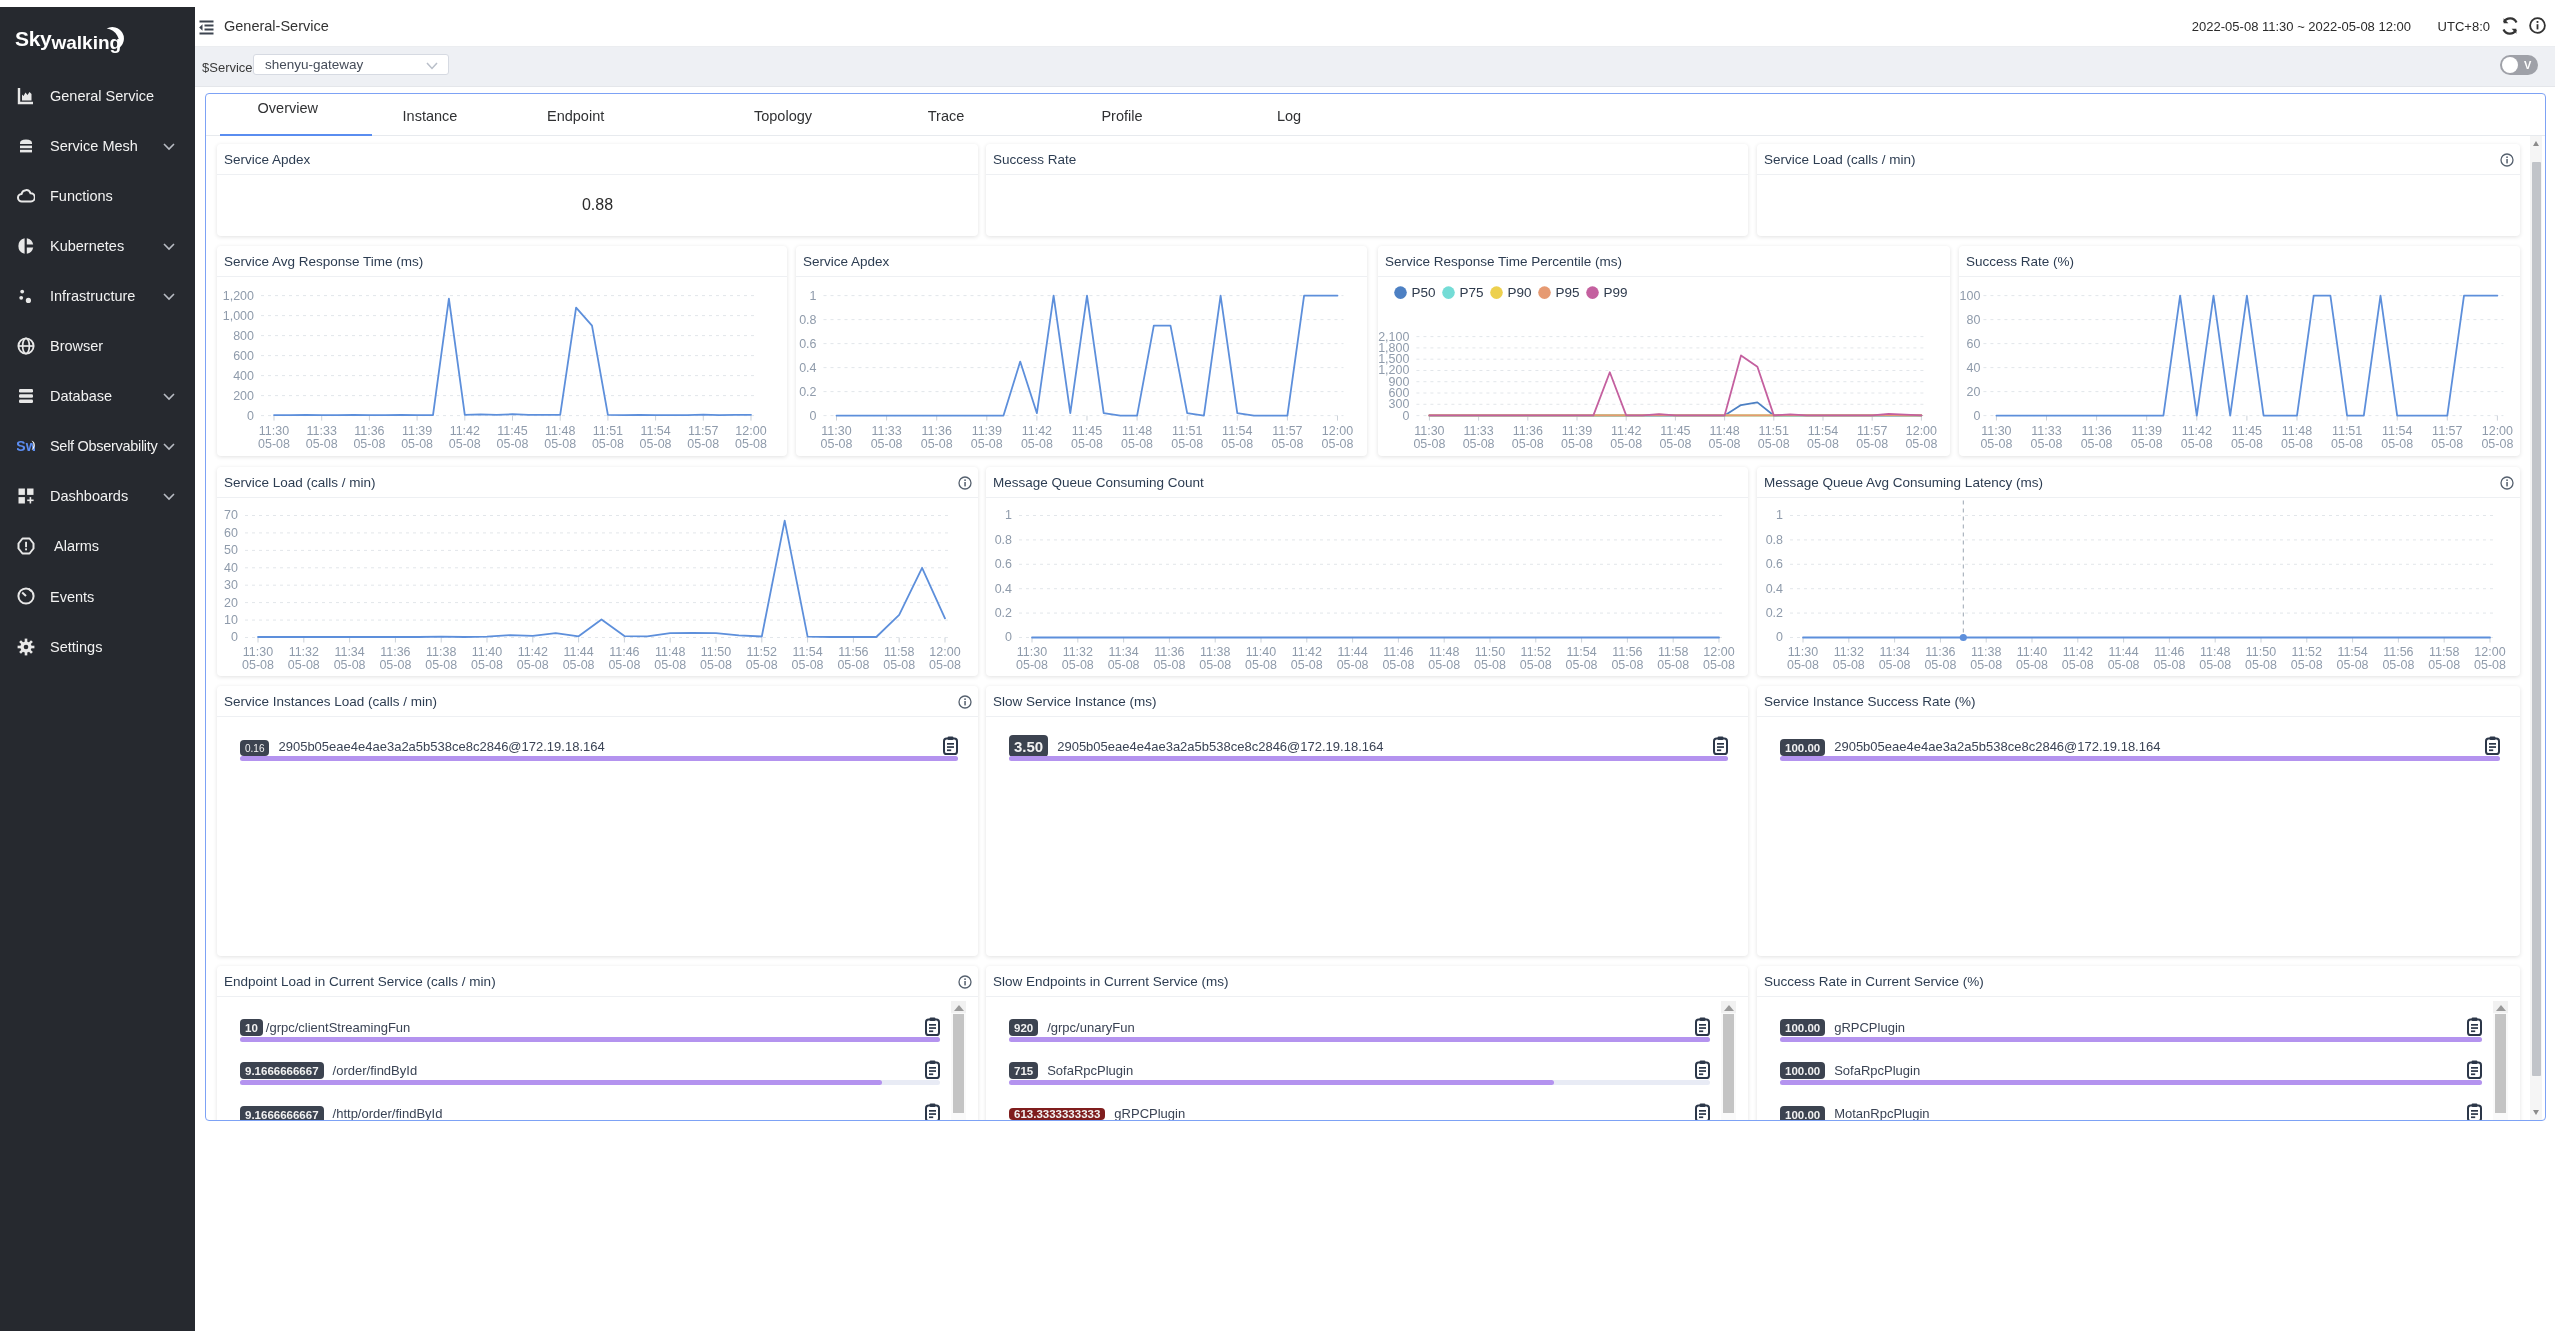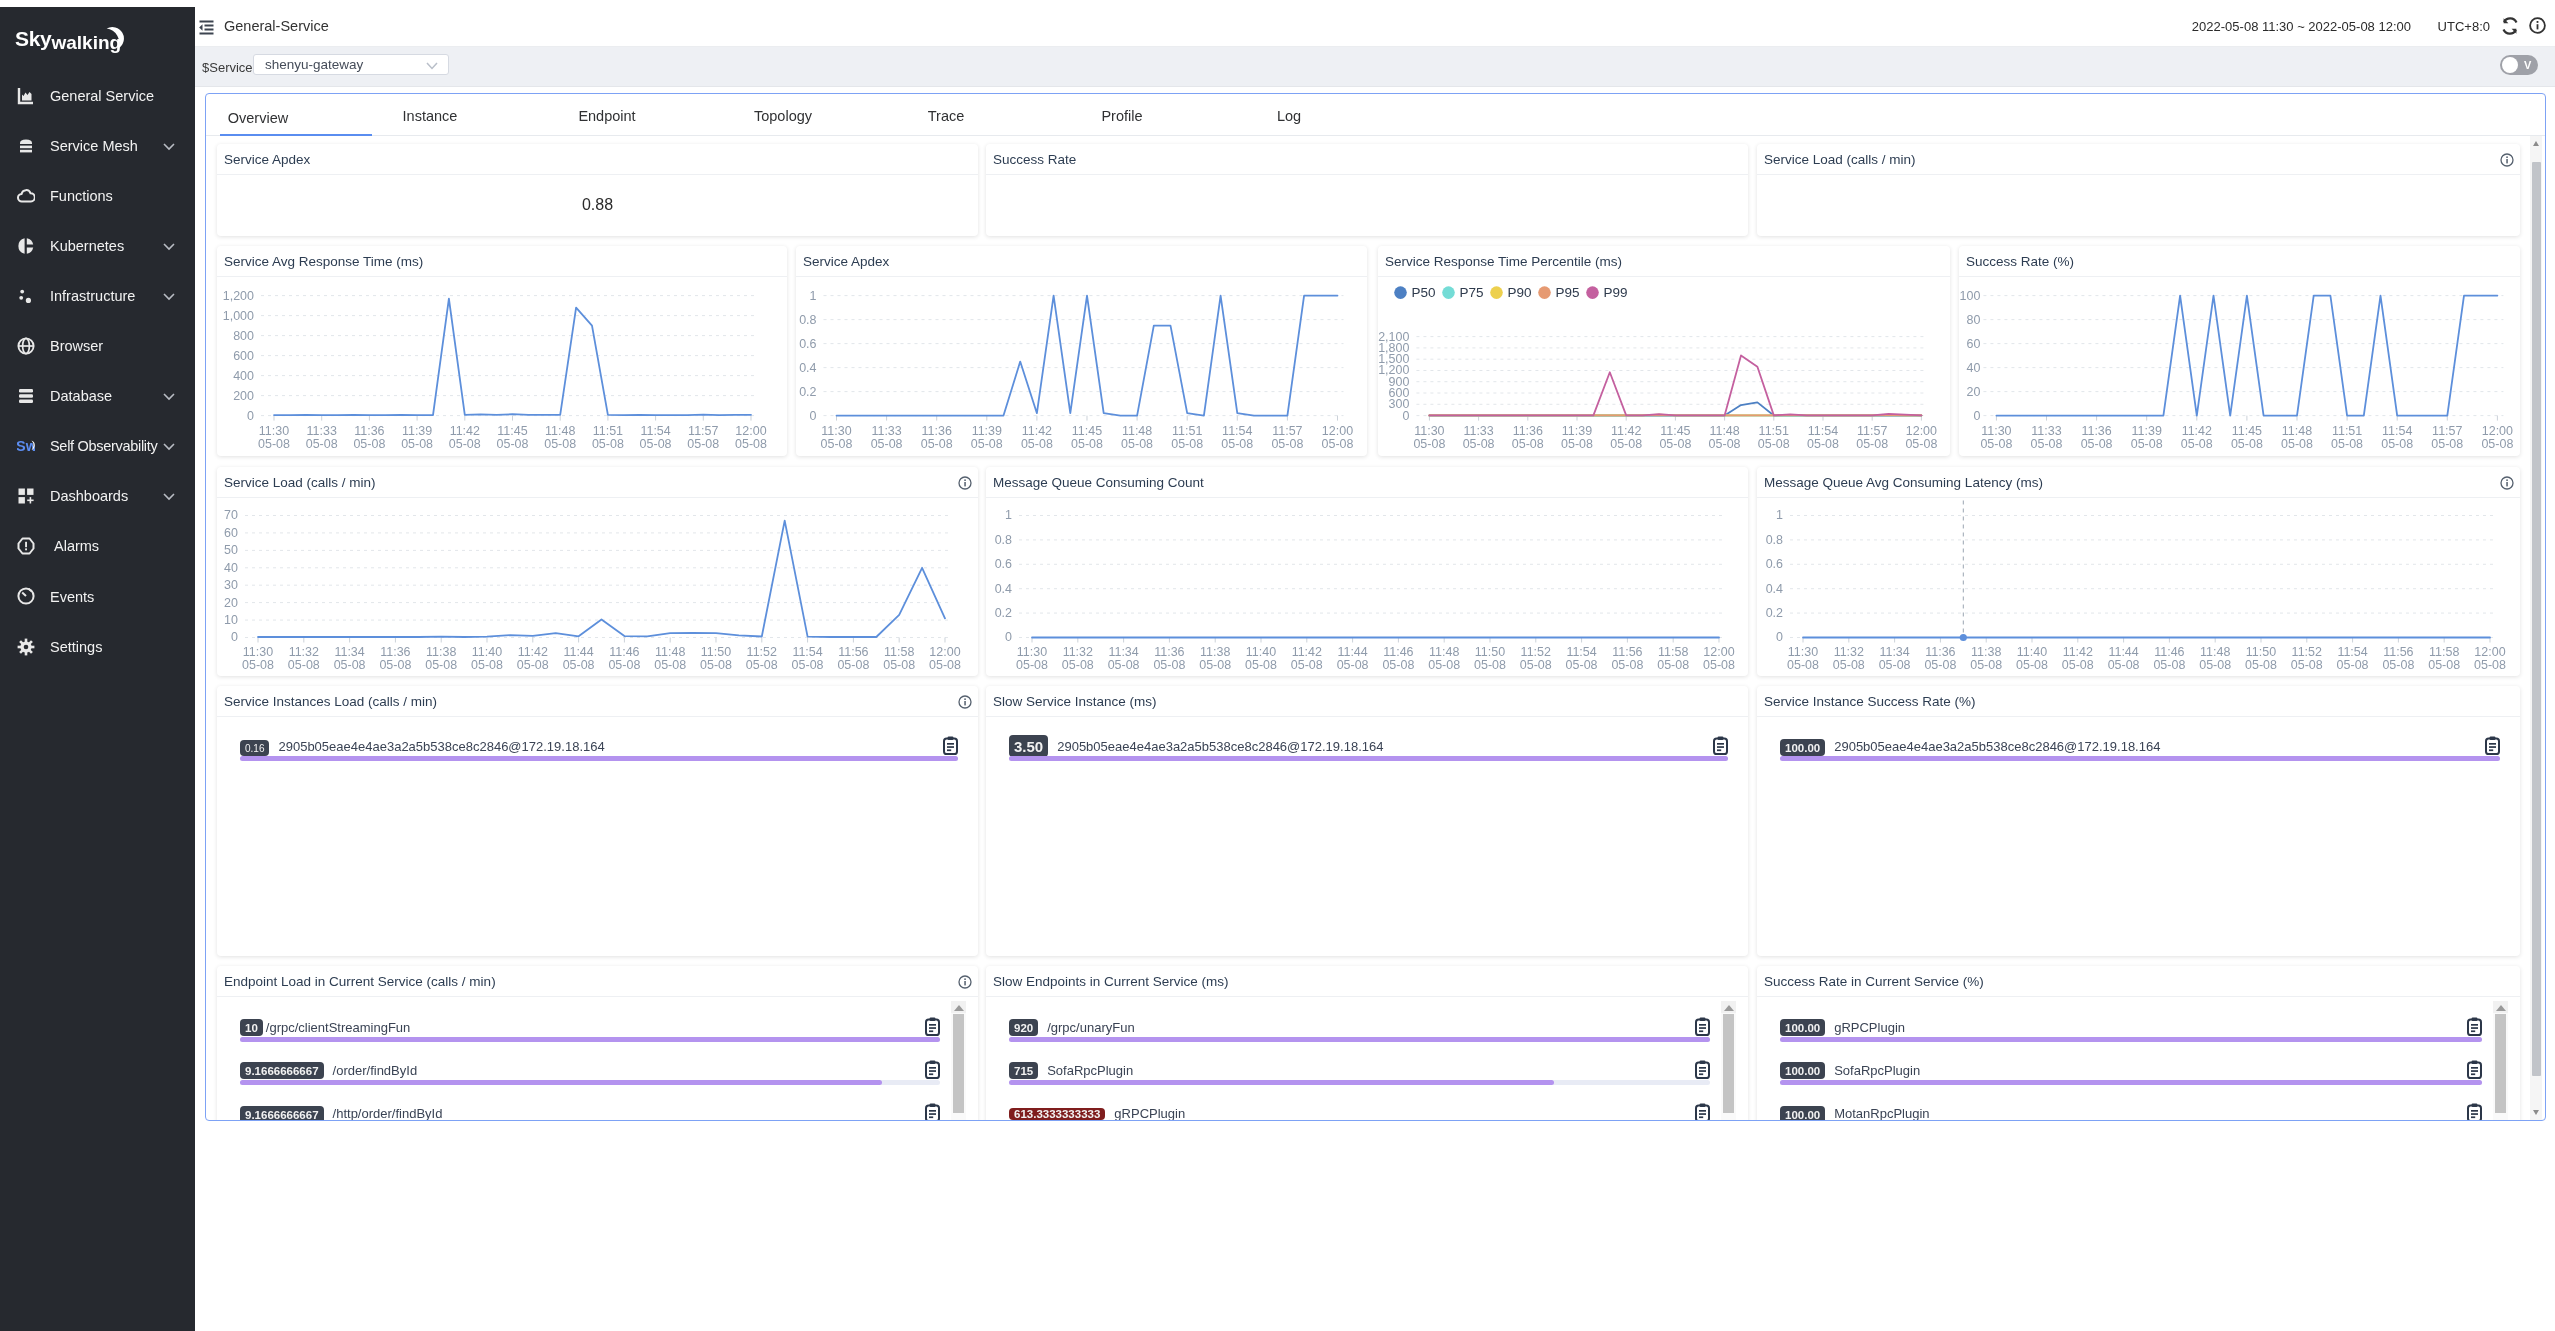--- a/index.html
+++ b/index.html
@@ -135,23 +135,23 @@
         <svg class="abs" style="right:10px;top:7px" width="12" height="8" viewBox="0 0 12 8">
           <path d="M1 1 L6 6.5 L11 1" stroke="#b9bfc9" stroke-width="1.5" fill="none"></path>
         </svg>
       </div>
 <div class="abs" style="right:17px;top:8px;width:38px;height:20px;background:#9fa1a8;border-radius:10px">
         <div class="abs" style="left:2px;top:2px;width:16px;height:16px;background:#fff;border-radius:8px"></div>
         <div class="abs" style="left:24px;top:3.5px;color:#fff;font-size:11px;font-weight:bold">V</div>
       </div>
 </div>
 <div class="abs" style="left:205px;top:93px;width:2341px;height:1028px;border:1px solid #7da2f5;border-radius:4px;background:#fff;overflow:hidden">
-<div class="abs" style="left:-8px;top:16px;width:120px;text-align:center;font-size:14.5px;color:#303133">Overview</div>
+<div class="abs" style="left:-8px;top:6px;width:120px;text-align:right;font-size:14.5px;color:#303133">Overview</div>
 <div class="abs" style="left:164px;top:14px;width:120px;text-align:center;font-size:14.5px;color:#303133">Instance</div>
-<div class="abs" style="left:341px;top:14px;width:120px;text-align:center;font-size:14.5px;color:#303133">Endpoint</div>
+<div class="abs" style="left:341px;top:14px;width:120px;text-align:left;font-size:14.5px;color:#303133">Endpoint</div>
 <div class="abs" style="left:517px;top:14px;width:120px;text-align:center;font-size:14.5px;color:#303133">Topology</div>
 <div class="abs" style="left:680px;top:14px;width:120px;text-align:center;font-size:14.5px;color:#303133">Trace</div>
 <div class="abs" style="left:856px;top:14px;width:120px;text-align:center;font-size:14.5px;color:#303133">Profile</div>
 <div class="abs" style="left:1023px;top:14px;width:120px;text-align:center;font-size:14.5px;color:#303133">Log</div>
 <div class="abs" style="left:0;top:41px;width:2341px;border-top:1px solid #e7eaee"></div>
 <div class="abs" style="left:14px;top:40px;width:152px;height:2px;background:#5a8df0"></div>
 <div class="card" style="left:11px;top:50px;width:761px;height:92.3px">
         <div class="ct">Service Apdex</div>
         <div class="csep"></div>
         <div class="abs" style="left:0;top:30px;width:761px;height:62.3px;line-height:62.3px;text-align:center;font-size:16px;color:#2b2b2b">0.88</div>

